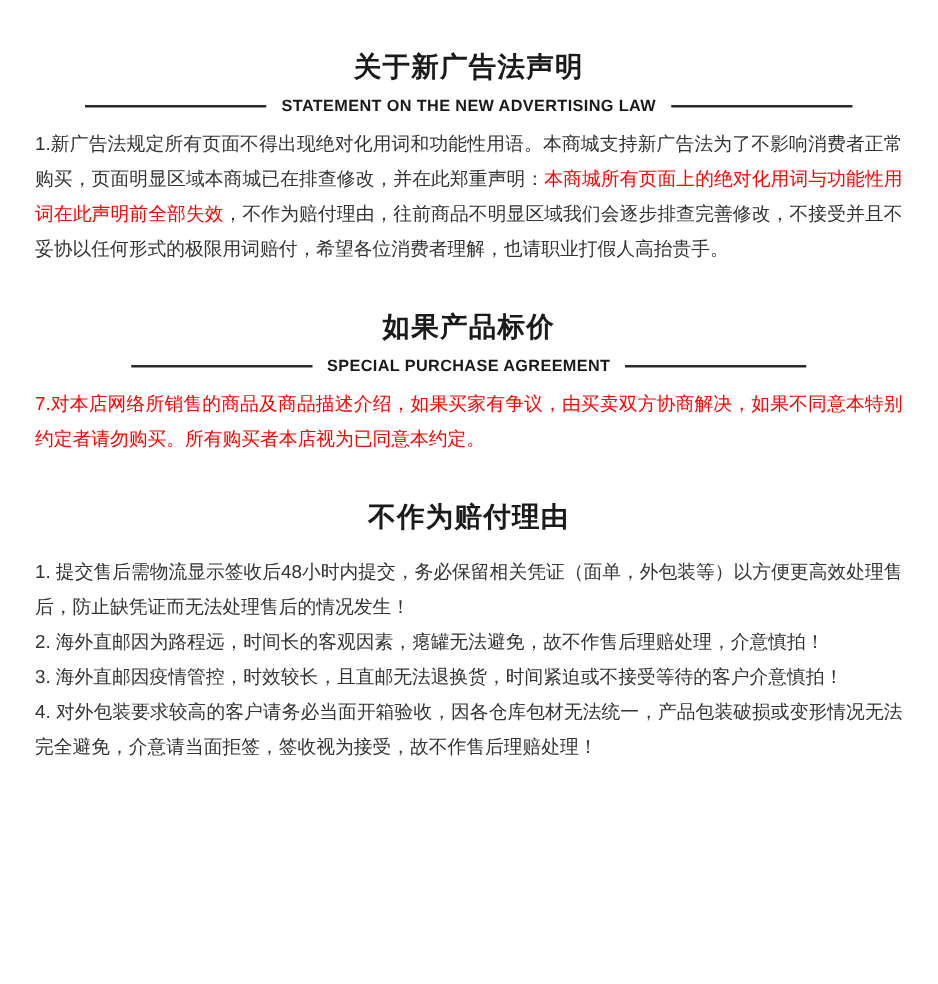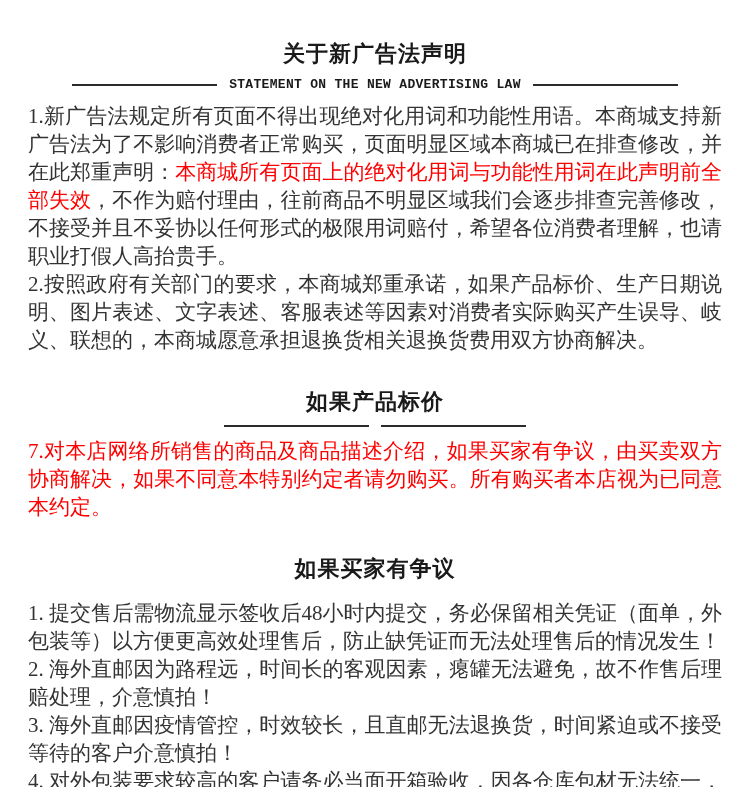--- a/index.html
+++ b/index.html
@@ -26,82 +26,80 @@
     font-weight: 700;
     color: var(--heading, #1a1a1a);
     letter-spacing: 1px;
   }
   .sec-subtitle {
     margin-top: 3px;
     display: flex;
     align-items: center;
     justify-content: center;
     gap: 12px;
-    font-family: Liberation Mono, monospace;
   }
   .rule {
     width: 145px;
     height: 2px;
     background: var(--divider, #2b2b2b);
     flex: 0 0 auto;
   }
   .sub-text {
     font-size: 13px;
     font-weight: 700;
     color: var(--heading, #1a1a1a);
     letter-spacing: 0.3px;
     white-space: nowrap;
   }
   .paras {
     margin-top: 10px;
   }
   .para {
     margin: 0;
-    font-size: 21px;
+    font-size: 15px;
     line-height: 28px;
     color: var(--body, #333333);
     text-align: justify;
     word-break: break-all;
-    font-family: Liberation Serif, serif;
   }
   .red {
     color: var(--red, #ff0000);
   }
 </style>
 </head>
 <body style="background: rgb(255, 255, 255);">
 
 <div class="doc">
 
   <section>
     <h1 class="sec-title">关于新广告法声明</h1>
     <div class="sec-subtitle">
       <span class="rule"></span>
       <span class="sub-text">STATEMENT ON THE NEW ADVERTISING LAW</span>
       <span class="rule"></span>
     </div>
     <div class="paras">
       <p class="para"><span>1.新广告法规定所有页面不得出现绝对化用词和功能性用语。本商城支持新广告法为了不影响消费者正常购买，页面明显区域本商城已在排查修改，并在此郑重声明：</span><span class="red">本商城所有页面上的绝对化用词与功能性用词在此声明前全部失效</span><span>，不作为赔付理由，往前商品不明显区域我们会逐步排查完善修改，不接受并且不妥协以任何形式的极限用词赔付，希望各位消费者理解，也请职业打假人高抬贵手。</span></p>
-      <p class="para"><span>2.按照政府有关部门的要求，本商城郑重承诺，如果产品标价、生产日期说明、图片表述、文字表述、客服表述等因素对消费者实际购买产生误导、岐义、联想的，本商城愿意承担退换货相关退换货费用双方协商解决。</span></p>
     </div>
   </section>
 
   <section>
     <h1 class="sec-title">如果产品标价</h1>
     <div class="sec-subtitle">
       <span class="rule"></span>
+      <span class="sub-text">SPECIAL PURCHASE AGREEMENT</span>
       <span class="rule"></span>
     </div>
     <div class="paras">
       <p class="para"><span class="red">7.对本店网络所销售的商品及商品描述介绍，如果买家有争议，由买卖双方协商解决，如果不同意本特别约定者请勿购买。所有购买者本店视为已同意本约定。</span></p>
     </div>
   </section>
 
   <section>
-    <h1 class="sec-title">如果买家有争议</h1>
+    <h1 class="sec-title">不作为赔付理由</h1>
     <div class="paras">
       <p class="para"><span>1. 提交售后需物流显示签收后48小时内提交，务必保留相关凭证（面单，外包装等）以方便更高效处理售后，防止缺凭证而无法处理售后的情况发生！</span></p>
       <p class="para"><span>2. 海外直邮因为路程远，时间长的客观因素，瘪罐无法避免，故不作售后理赔处理，介意慎拍！</span></p>
       <p class="para"><span>3. 海外直邮因疫情管控，时效较长，且直邮无法退换货，时间紧迫或不接受等待的客户介意慎拍！</span></p>
       <p class="para"><span>4. 对外包装要求较高的客户请务必当面开箱验收，因各仓库包材无法统一，产品包装破损或变形情况无法完全避免，介意请当面拒签，签收视为接受，故不作售后理赔处理！</span></p>
     </div>
   </section>
 
 </div>
 

